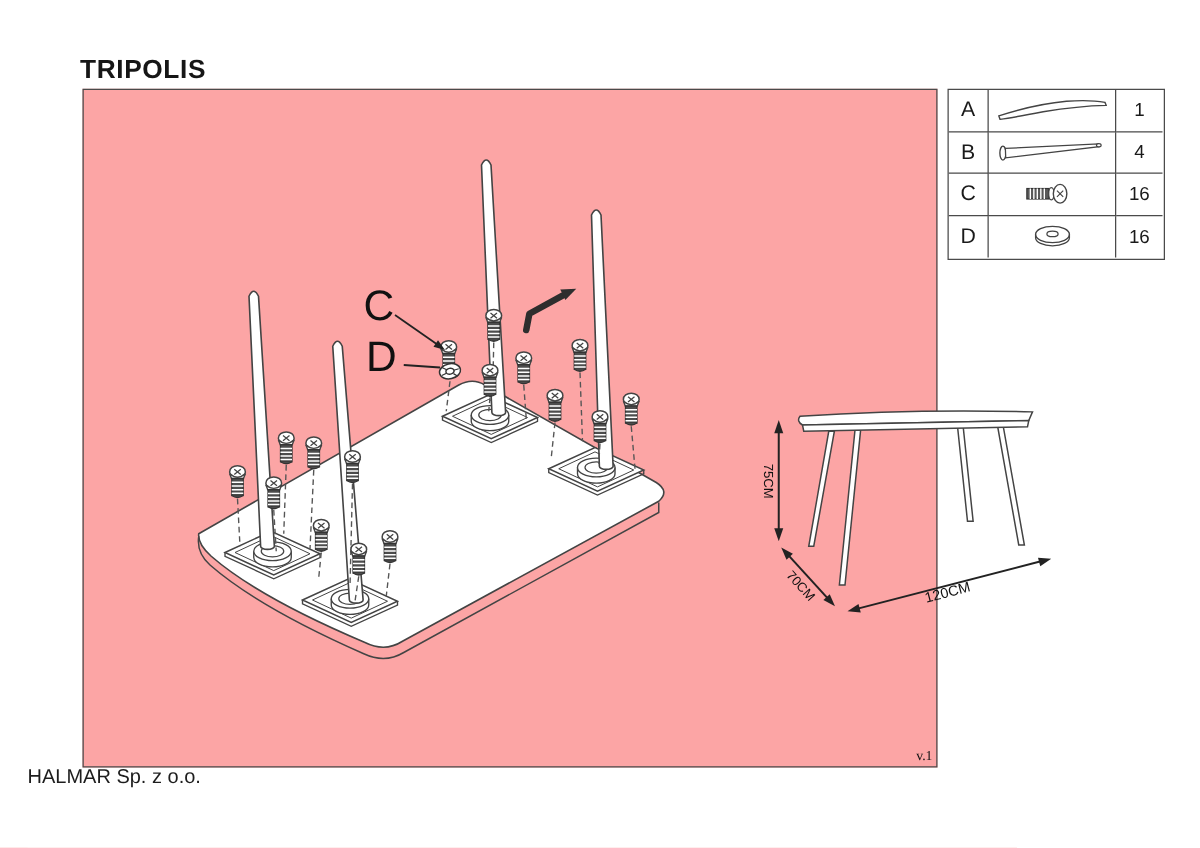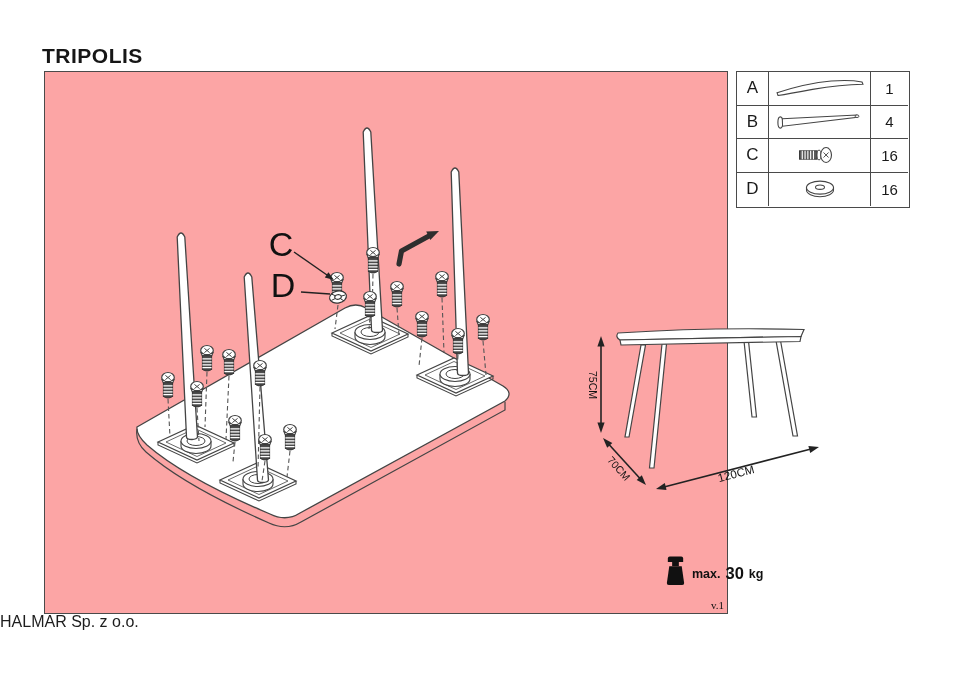--- a/index.html
+++ b/index.html
@@ -1,18 +1,18 @@
 <!DOCTYPE html>
 <html><head>
 <meta charset="utf-8">
 <style>
   * { box-sizing: border-box; }
   html,body { margin:0; padding:0; background:#fff; }
   body { width:960px; height:678px; position:relative; font-family:"Liberation Sans",sans-serif; color:#111; }
-  .page { position:absolute; inset:0; background:#fff; overflow:hidden; }
+  .page { position:absolute; inset:0; background:#fff; overflow:hidden;margin-left:22px; }
   .title { position:absolute; left:42px; top:44px; font-size:21px; font-weight:bold; letter-spacing:.5px; color:#161616; }
   .frame { position:absolute; left:44px; top:71px; width:684px; height:543px; border:1.5px solid #4a4a4a; background:#fca5a5;font-family:Liberation Serif, serif; }
   .exploded-svg { position:absolute; left:90px; top:85px; }
   .dims-svg { position:absolute; left:580px; top:320px; }
   
   .parts { position:absolute; left:736px; top:71px; width:174px; height:137px; border:1.5px solid #4a4a4a; background:#fff; display:grid; grid-template-columns:32px 102px 37px; grid-auto-rows:33.5px; }
   .parts .cell { display:flex; align-items:center; justify-content:center; border-bottom:1.2px solid #4a4a4a; border-right:1.2px solid #4a4a4a; }
   .parts .cell.last-col { border-right:none; }
   .parts .cell.last-row { border-bottom:none; }
   .parts .letter { font-size:17px; color:#1a1a1a; }
@@ -205,28 +205,18 @@
     </g>
 
     <g>
       <line x1="85" y1="166.7" x2="230" y2="129.2" stroke="#222" stroke-width="1.6"></line>
       <polygon points="76,169 86.6,169.9 84.8,163.1" fill="#222"></polygon>
       <polygon points="239,127 230.2,132.9 228.4,126.1" fill="#222"></polygon>
       <text transform="translate(157,157.5) rotate(-14.5)" font-size="11.5" fill="#111" text-anchor="middle">120CM</text>
     </g>
   </svg>
 
-  <div class="weight">
-    <svg width="23" height="31" viewBox="0 0 24 32">
-      <path d="M 6,1.5 H 18 Q 20,1.5 20,3.5 V 7 H 4 V 3.5 Q 4,1.5 6,1.5 Z" fill="#111"></path>
-      <rect x="8.5" y="7" width="7" height="4.5" fill="#111"></rect>
-      <path d="M 5.5,11.5 H 18.5 L 21,29 Q 21.2,31 19,31 H 5 Q 2.8,31 3,29 Z" fill="#111"></path>
-    </svg>
-    <span class="txt">max.</span>
-    <span class="big">30</span>
-    <span class="txt">kg</span>
-  </div>
 
   <div class="footer">
     <div>HALMAR Sp. z o.o.</div>
   </div>
 
 </div>
 
 </body></html>

